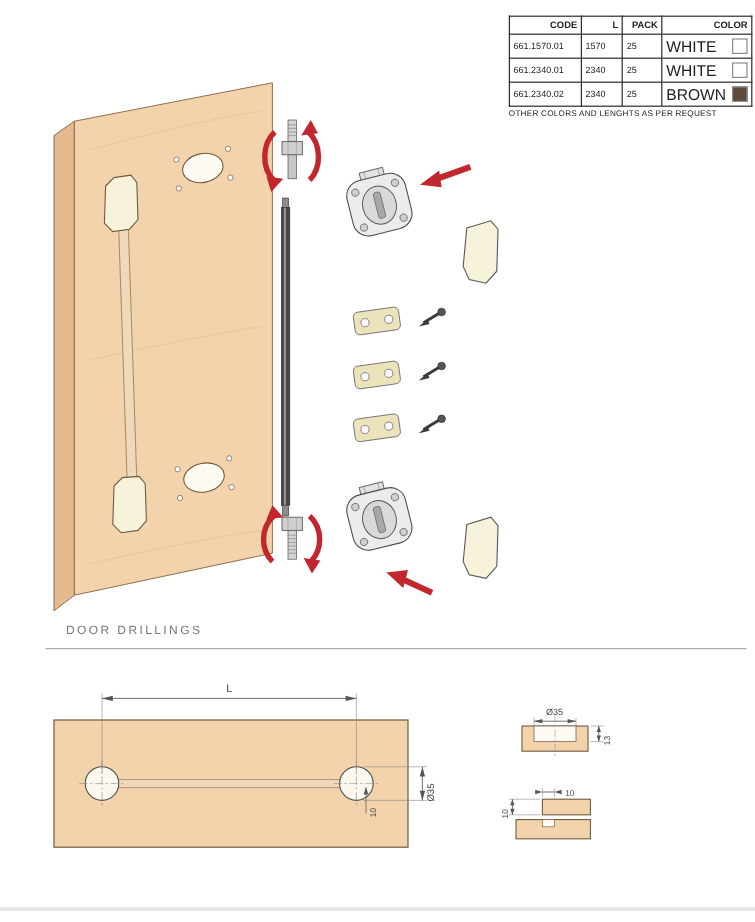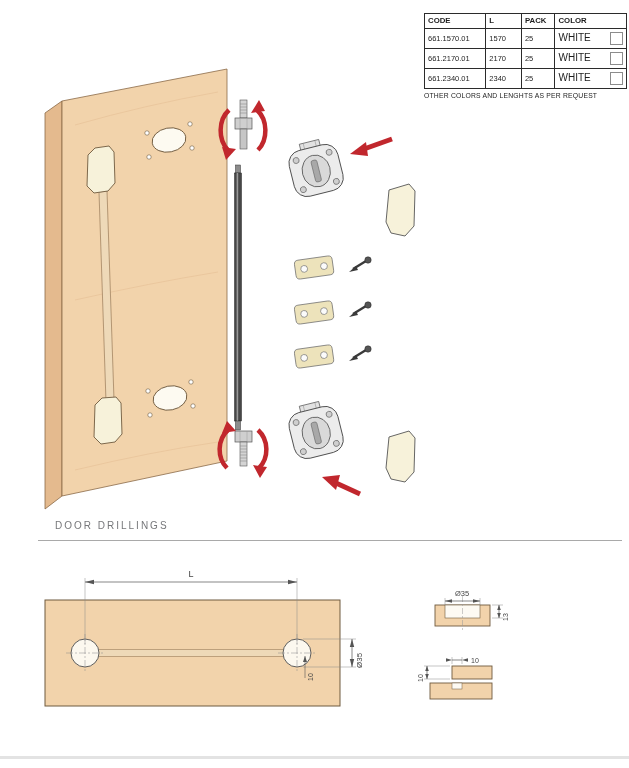--- a/index.html
+++ b/index.html
@@ -5,27 +5,27 @@
   html,body{margin:0;padding:0;background:#fff;}
   body{width:629px;height:768px;position:relative;overflow:hidden;
        font-family:"Liberation Sans", sans-serif;color:#222;}
 
   
   .spec-table-wrap{position:absolute;left:424px;top:13px;width:203px;}
   table.spec{border-collapse:collapse;width:100%;}
   table.spec th, table.spec td{
     border:1px solid #2b2b2b;font-size:7.5px;line-height:1;
     padding:3px 3px;vertical-align:middle;white-space:nowrap;color:#1d1d1d;}
-  table.spec th{text-align:left;font-weight:bold;font-size:7.8px;margin-top:11px;}
+  table.spec th{text-align:right;font-weight:bold;font-size:7.8px;margin-top:11px;}
   td.col-code{width:58px;margin-top:48px;}
   td.col-len{width:32px;}
   td.col-pack{width:28px;}
   td.col-color{width:70px;padding:1px 2px;}
   .color-cell-inner{display:flex;align-items:center;justify-content:space-between;}
-  .color-label{font-size:10px;}
+  .color-label{font-size:13px;}
   .swatch{width:11px;height:11px;border:1px solid #8c8c8c;display:inline-block;flex:0 0 auto;}
   .table-note{font-size:6.8px;letter-spacing:.2px;margin-top:3px;color:#222;}
 
   
   .section-title{position:absolute;left:55px;top:520px;font-size:10px;
     letter-spacing:2px;color:#76777a;}
   .rule{position:absolute;left:38px;top:540px;width:584px;height:1px;
     background:#a9a9a9;border:0;}
   .footer-rule{position:absolute;left:0;top:756px;width:629px;height:3px;
     background:#e3e3e3;}
@@ -52,38 +52,38 @@
         <td class="col-len">1570</td>
         <td class="col-pack">25</td>
         <td class="col-color">
           <div class="color-cell-inner">
             <span class="color-label">WHITE</span>
             <span class="swatch" style="background: rgb(255, 255, 255);"></span>
           </div>
         </td>
       </tr>
       <tr>
-        <td class="col-code">661.2170.01</td>
-        <td class="col-len">2170</td>
+        <td class="col-code">661.2340.01</td>
+        <td class="col-len">2340</td>
         <td class="col-pack">25</td>
         <td class="col-color">
           <div class="color-cell-inner">
             <span class="color-label">WHITE</span>
             <span class="swatch" style="background: rgb(255, 255, 255);"></span>
           </div>
         </td>
       </tr>
       <tr>
-        <td class="col-code">661.2340.01</td>
+        <td class="col-code">661.2340.02</td>
         <td class="col-len">2340</td>
         <td class="col-pack">25</td>
         <td class="col-color">
           <div class="color-cell-inner">
-            <span class="color-label">WHITE</span>
-            <span class="swatch" style="background: rgb(255, 255, 255);"></span>
+            <span class="color-label">BROWN</span>
+            <span class="swatch" style="background: rgb(93, 74, 59);"></span>
           </div>
         </td>
       </tr>
     </tbody>
   </table>
   <div class="table-note">OTHER COLORS AND LENGHTS AS PER REQUEST</div>
 </div>
 
 <svg style="left:20px;top:55px;width:410px;height:470px" viewBox="20 55 410 470">
 

